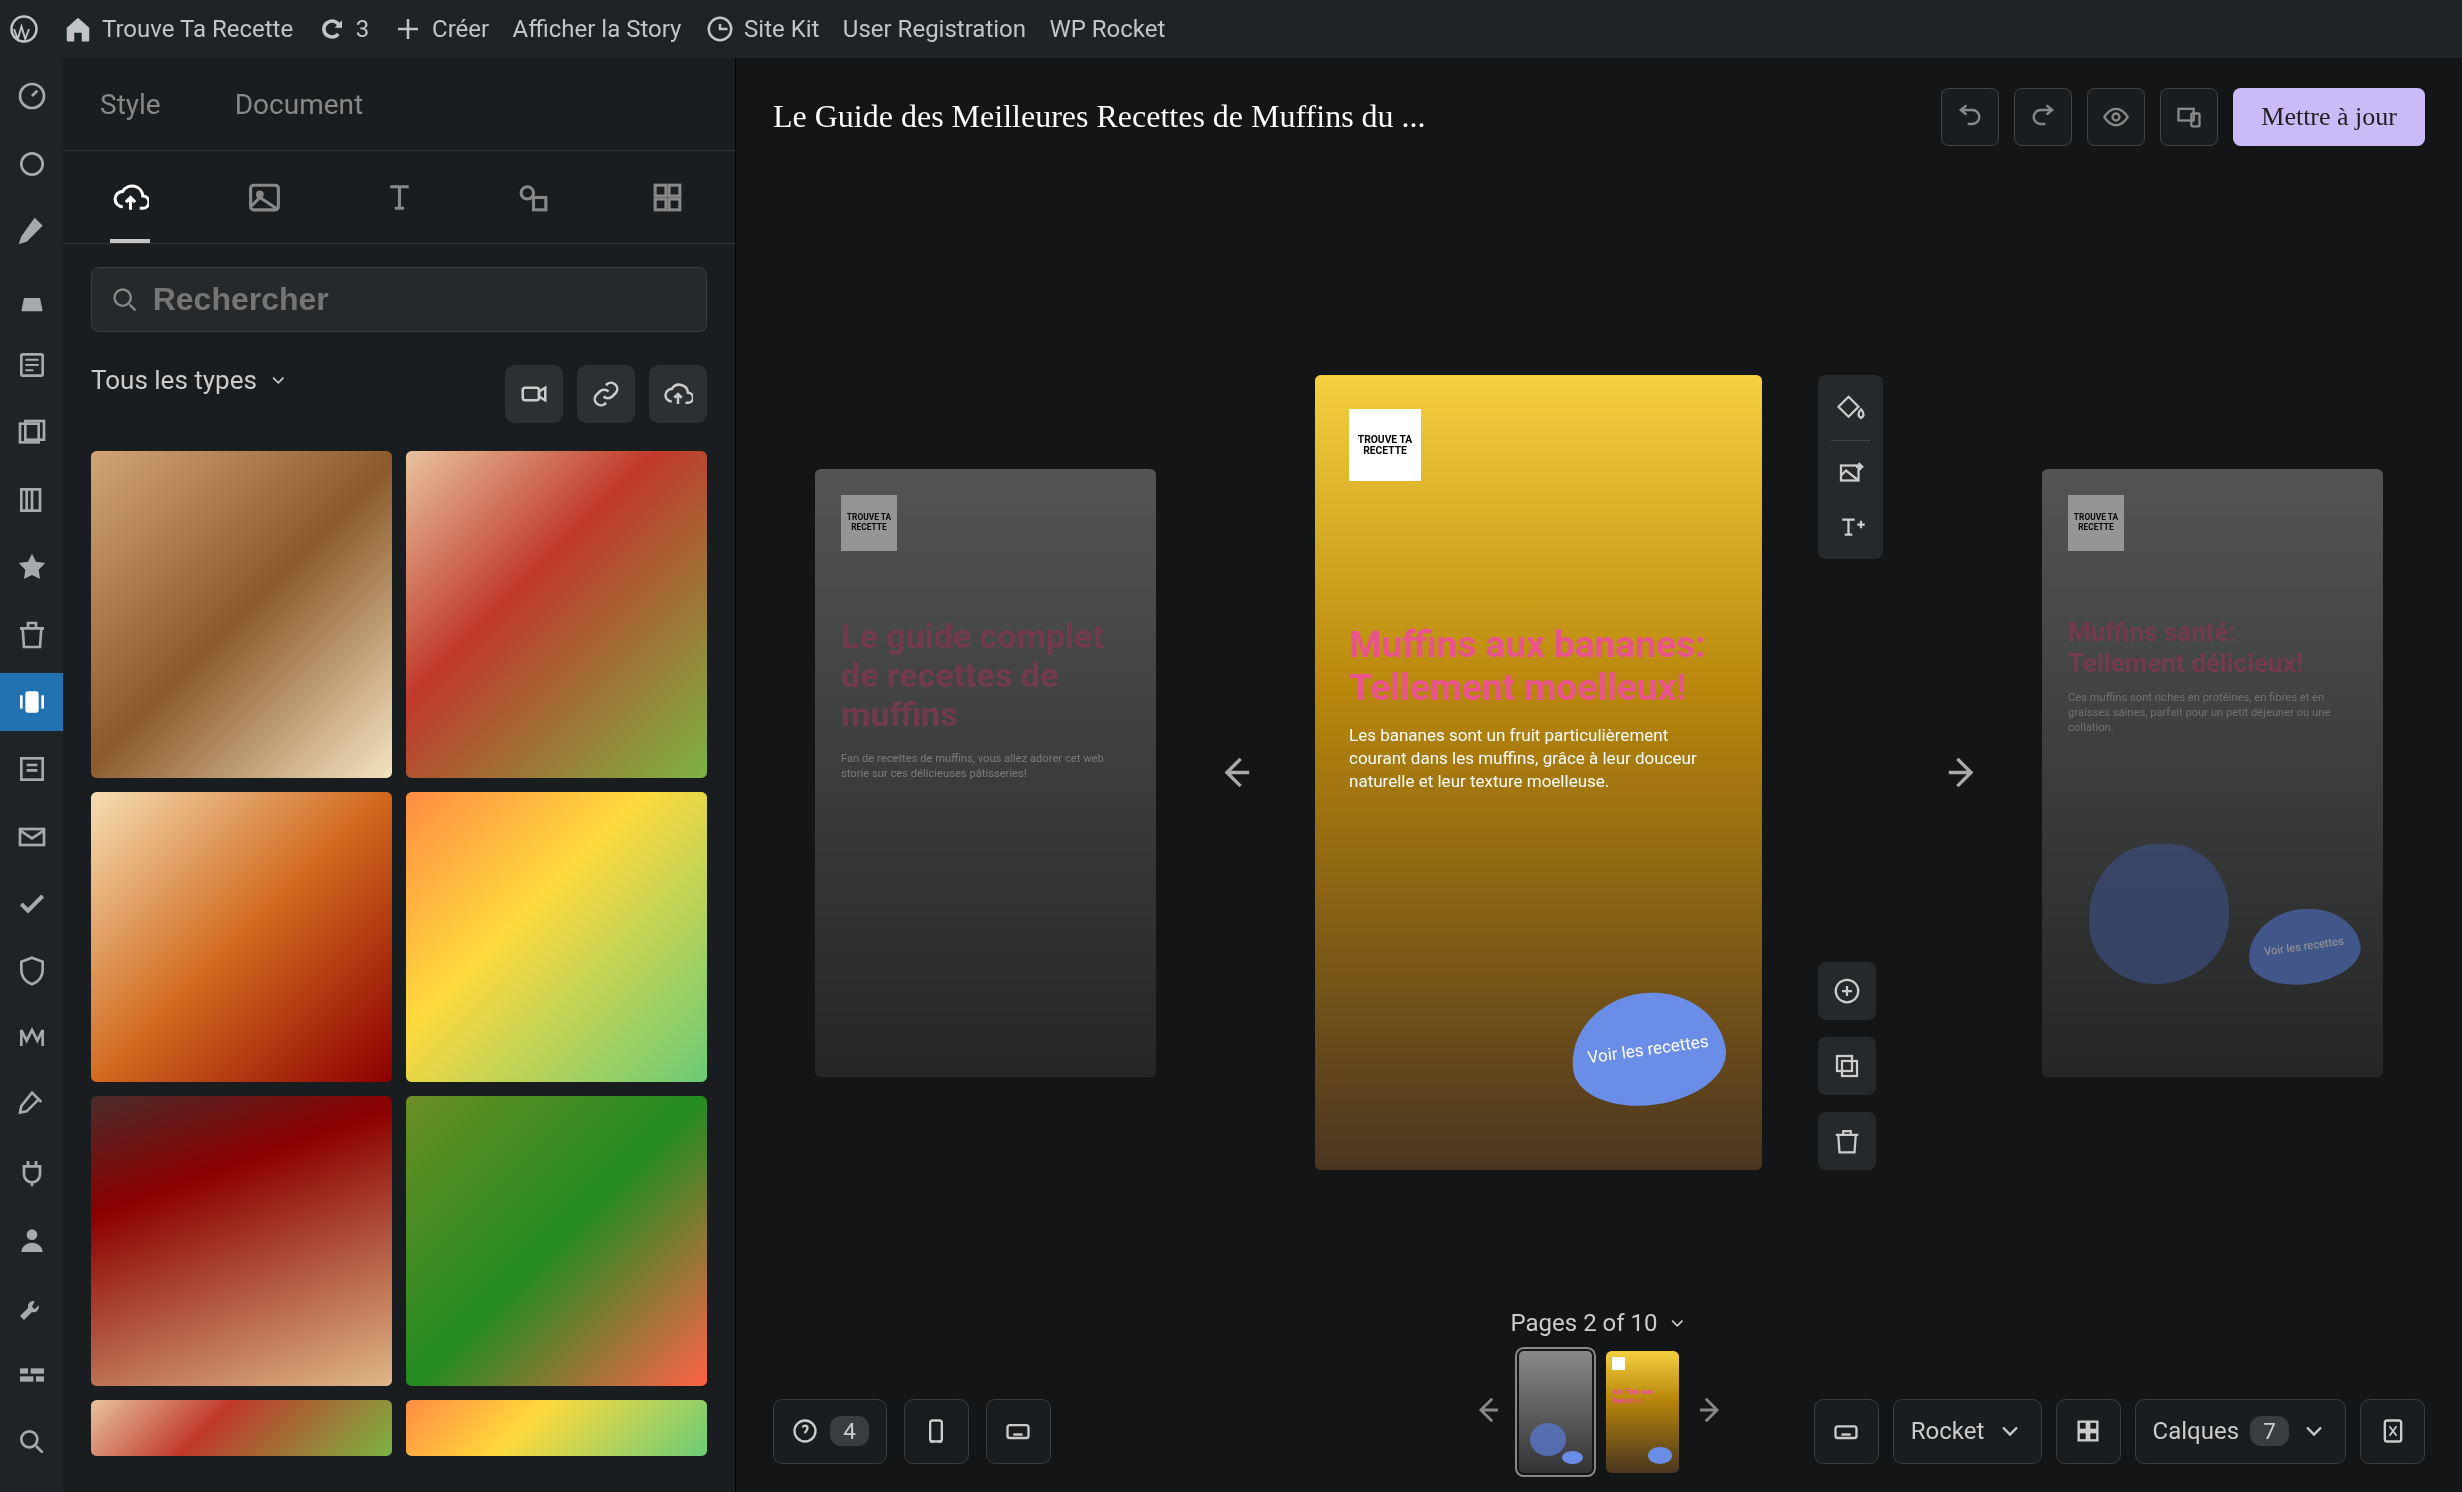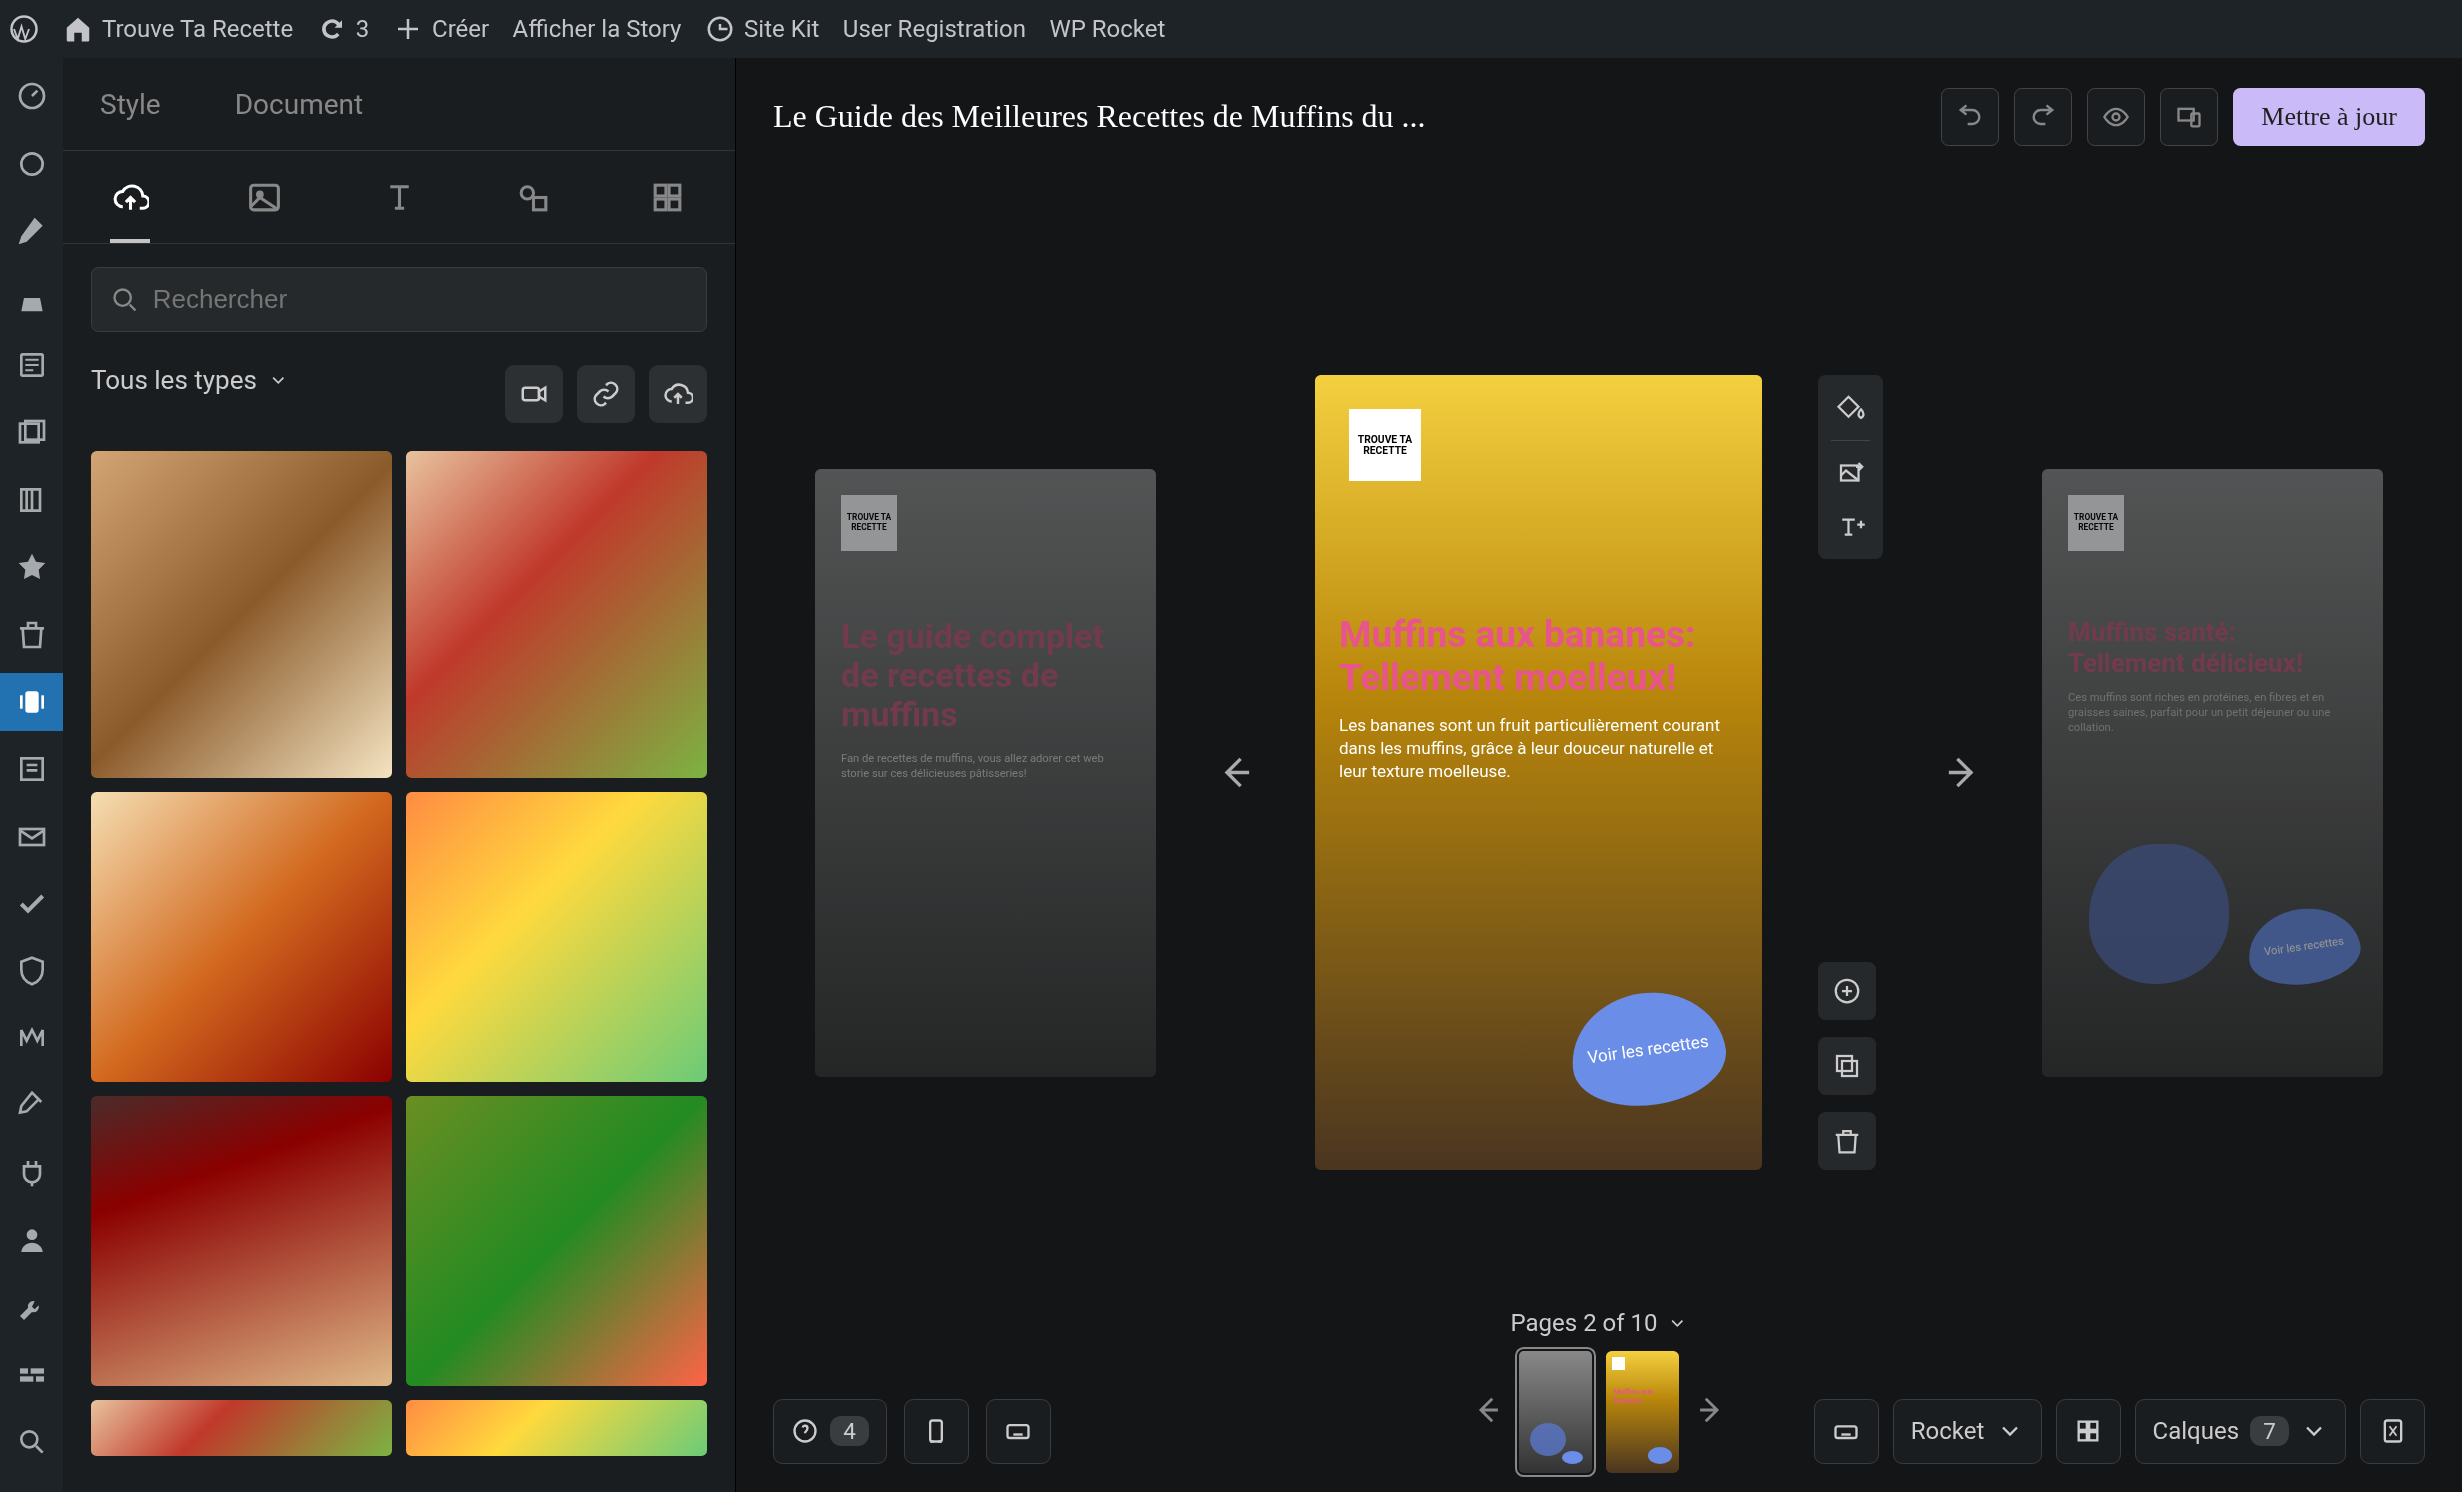--- a/index.html
+++ b/index.html
@@ -126,22 +126,23 @@
   border-radius: 7.5px;
   height: 65px;
   padding: 0 18.7px;
   gap: 14px;
 }
 .search-box input {
   flex: 1;
   background: transparent;
   border: none;
   color: #f9a8d4;
-  font-size: 26px;
+  font-size: 32px;
   outline: none;
+  font-weight: bold;
 }
 .filter-row {
   display: flex;
   align-items: flex-start;
   justify-content: space-between;
   padding: 9.3px 28px 18.7px;
 }
 .filter-dropdown {
   display: flex;
   align-items: center;
@@ -265,21 +266,21 @@
   font-weight: 700;
   display: flex;
   align-items: center;
   justify-content: center;
   text-align: center;
   line-height: 1.1;
   padding: 4.7px;
 }
 .page-frame.side .logo-badge { width: 56px; height: 56px; top: 26px; left: 26px; font-size: 8.4px; }
 
-.frame-content { position: absolute; inset: 0; padding: 24px; display: flex; flex-direction: column; }
+.frame-content { position: absolute; inset: 0; padding: 34px; display: flex; flex-direction: column; }
 .page-frame.side .frame-content { padding: 26px; }
 
 .slide1-title { color: #c15a7a; font-size: 45px; font-weight: 700; line-height: 1.15; margin-top: 150px; }
 .slide1-sub { color: #ccc; font-size: 13px; margin-top: 17px; line-height: 1.4; }
 
 .slide2-title { color: #e8548b; font-size: 37px; font-weight: 700; line-height: 1.15; margin-top: 215px; }
 .slide2-sub { color: #fff; font-size: 17px; margin-top: 15px; line-height: 1.35; }
 .cta-bubble {
   position: absolute;
   bottom: 65px;

